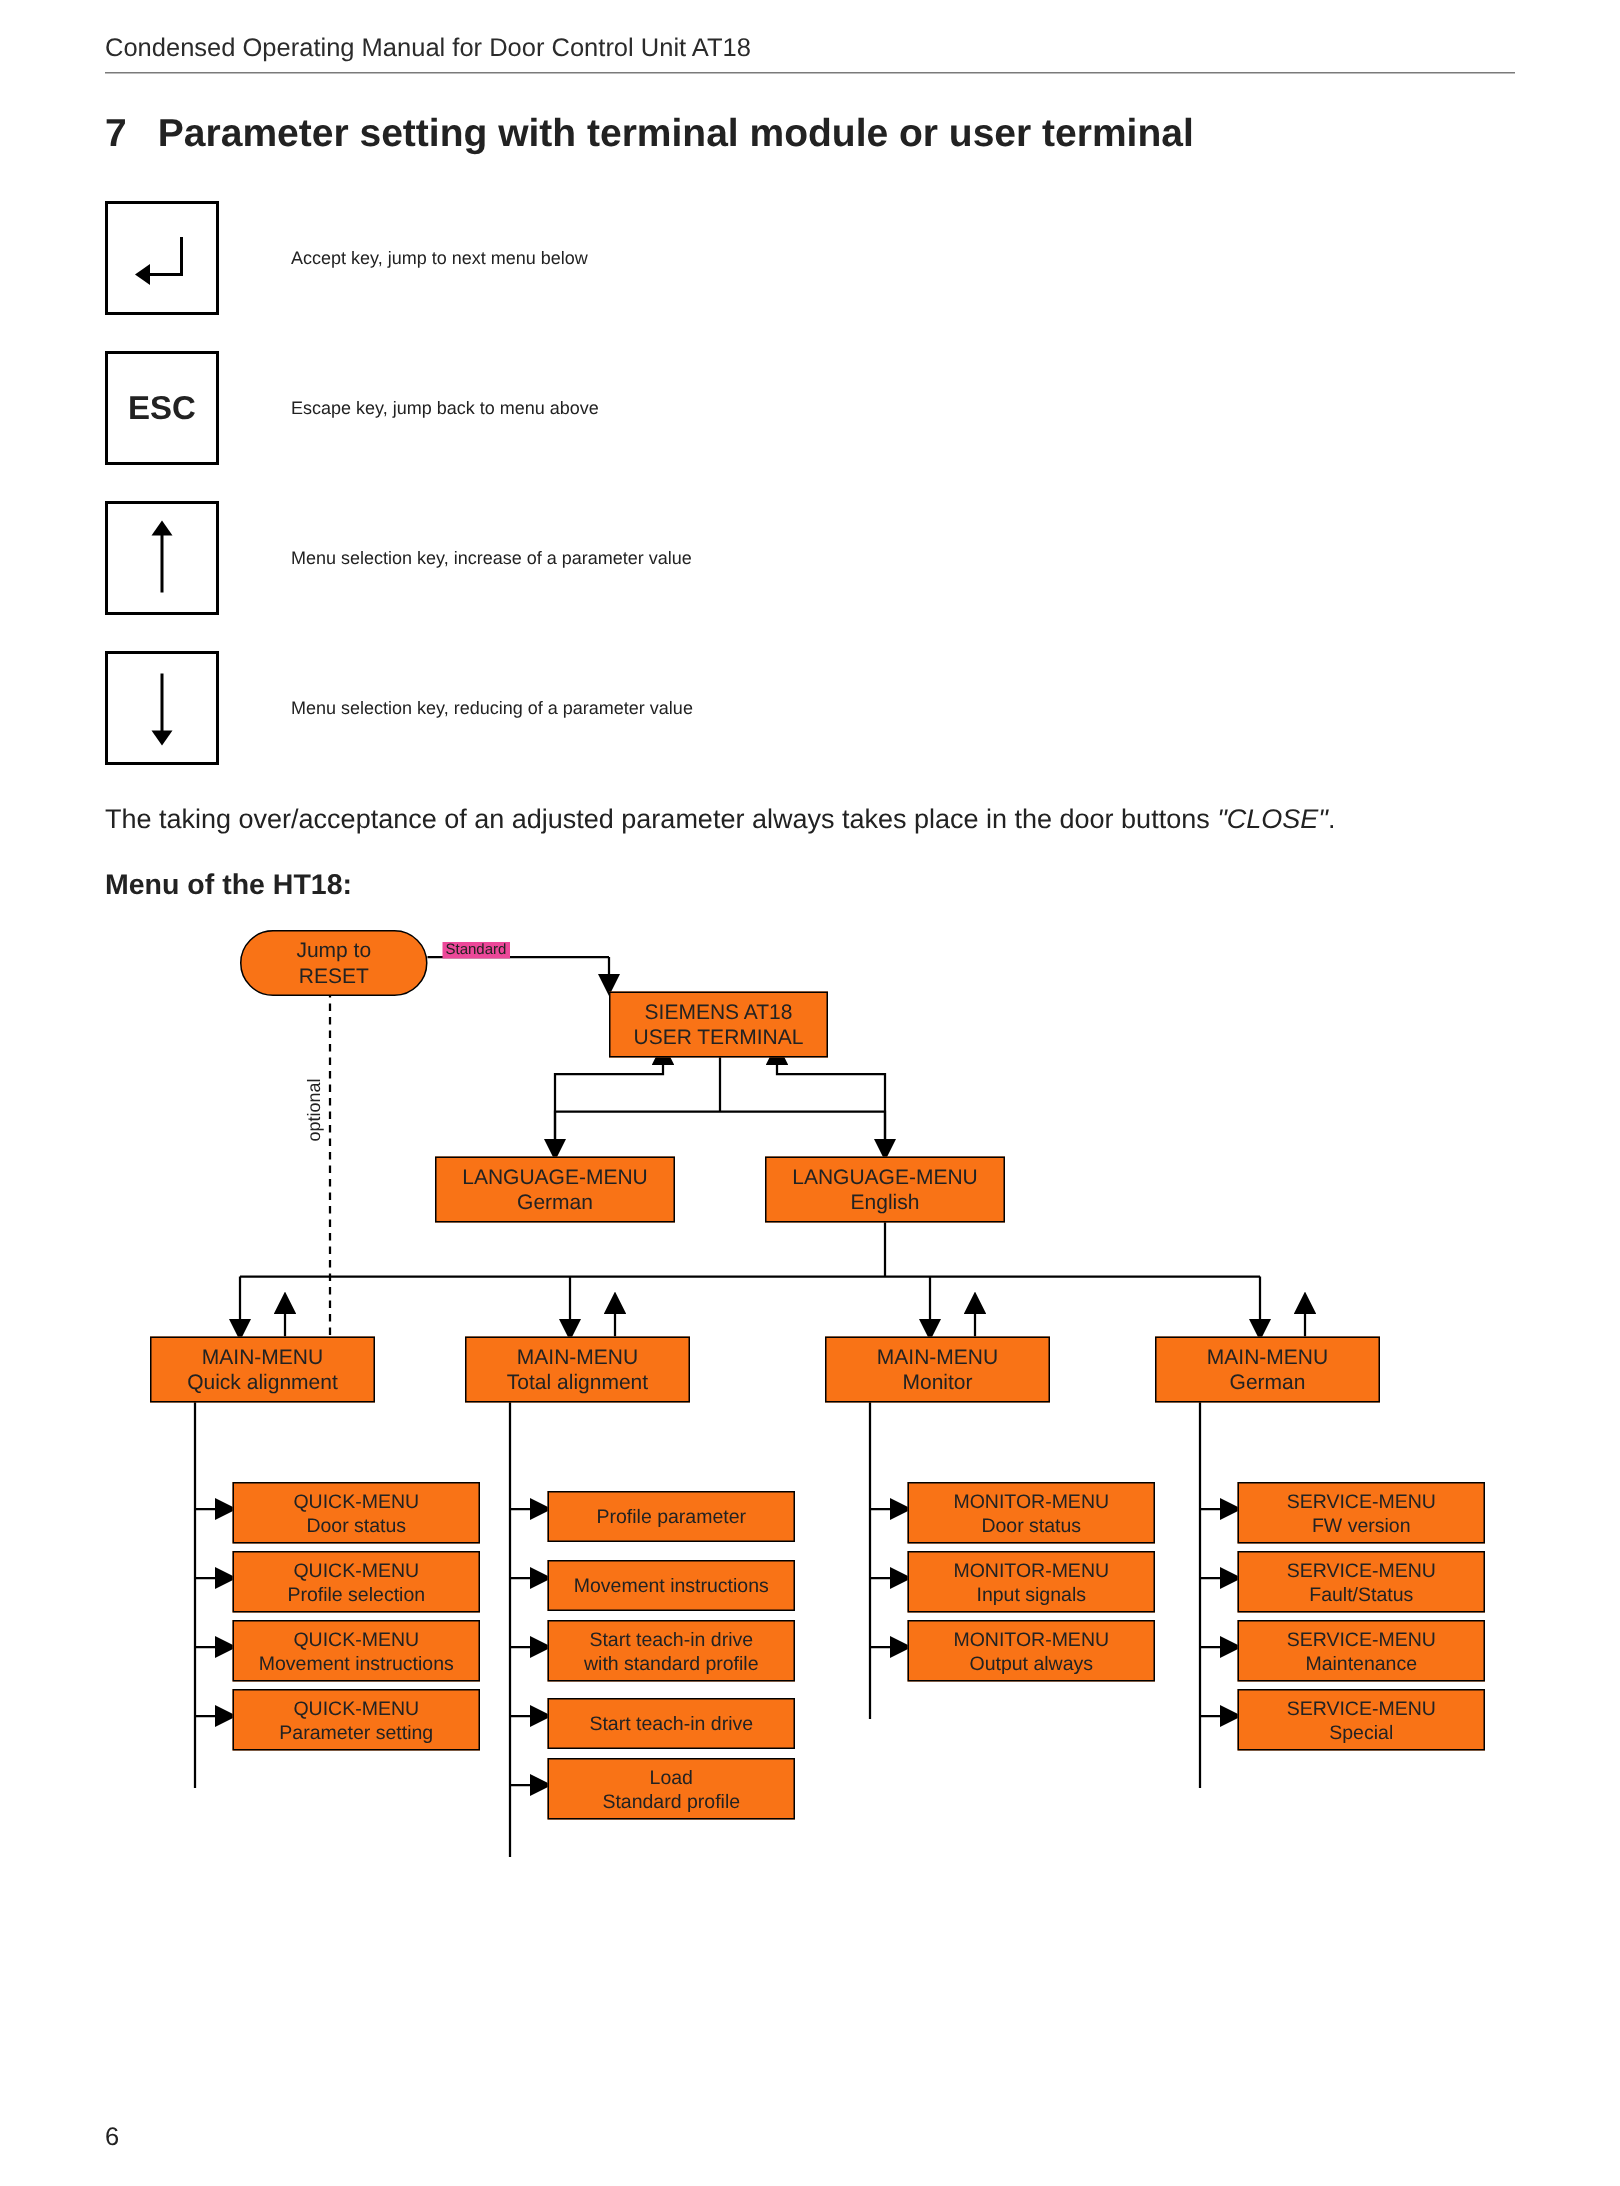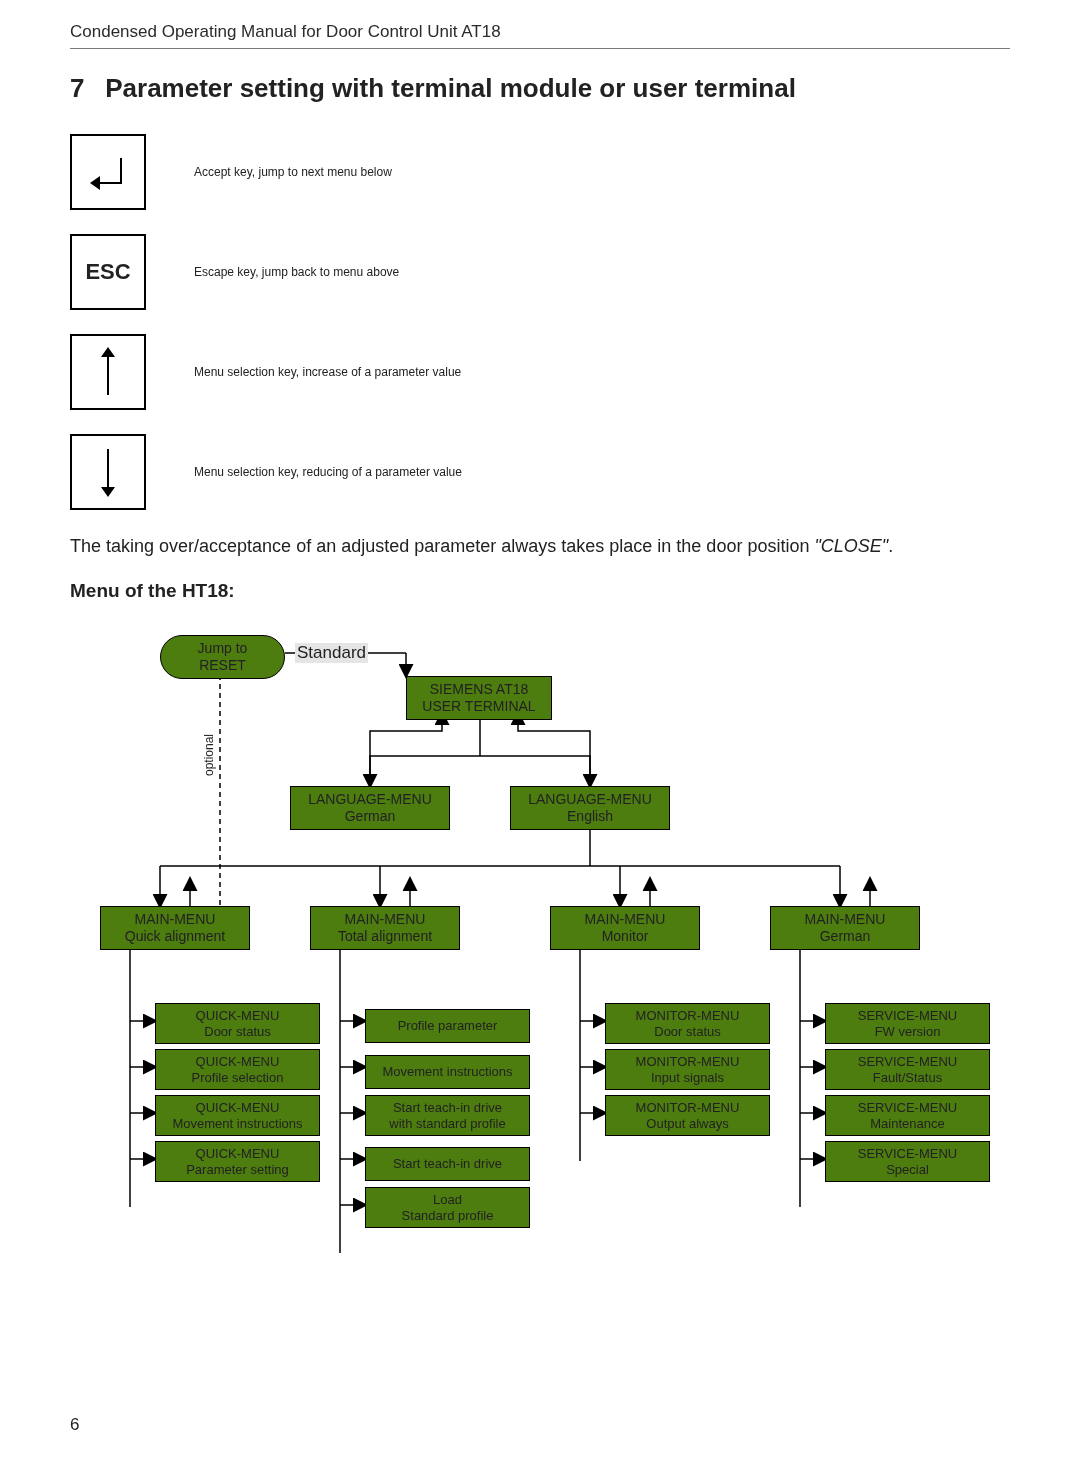--- a/index.html
+++ b/index.html
@@ -13,26 +13,26 @@
   .key-box{width:72px;height:72px;border:2px solid #000;display:flex;align-items:center;justify-content:center;margin-right:48px;font-size:22px;font-weight:700}
   .enter-glyph{position:relative;width:40px;height:40px}
   .enter-glyph .stem{position:absolute;right:6px;top:6px;width:2px;height:26px;background:#000}
   .enter-glyph .bar{position:absolute;right:6px;top:30px;width:26px;height:2px;background:#000}
   .enter-glyph .head{position:absolute;left:2px;top:24px;width:0;height:0;border-top:7px solid transparent;border-bottom:7px solid transparent;border-right:10px solid #000}
   .arrow-v{position:relative;width:2px;height:46px;background:#000}
   .arrow-v.up::before{content:"";position:absolute;top:-2px;left:-6px;border-left:7px solid transparent;border-right:7px solid transparent;border-bottom:10px solid #000}
   .arrow-v.down::before{content:"";position:absolute;bottom:-2px;left:-6px;border-left:7px solid transparent;border-right:7px solid transparent;border-top:10px solid #000}
   .key-desc{font-size:12px}
   .note .em{font-style:italic}
-  h3{font-size:19px;font-weight:600;margin:18px 0 29px}
+  h3{font-size:19px;font-weight:600;margin:18px 0 14px}
   .diagram{position:relative;width:940px;height:650px;margin-left:10px}
-  .dnode{position:absolute;border:1.5px solid #000;background:#4d7c0f;text-align:center;font-size:14px;line-height:1.2;padding:4px 6px;box-sizing:border-box}
+  .dnode{position:absolute;border:1.5px solid #000;background:#f97316;text-align:center;font-size:14px;line-height:1.2;padding:4px 6px;box-sizing:border-box}
   .dnode.small{font-size:13px}
   .pill{border-radius:22px}
-  .lbl{position:absolute;font-size:17px;background:#e5e5e5;padding:0 2px}
+  .lbl{position:absolute;font-size:10px;background:#ec4899;padding:0 2px}
   svg.wires{position:absolute;left:0;top:0;width:940px;height:650px}
   .vlabel{position:absolute;font-size:12px;transform:rotate(-90deg);transform-origin:left top}
   .page-num{position:absolute;left:70px;bottom:22px;font-size:17px}
 </style>
 </head>
 <body>
 
 <div class="page">
   <div class="running-head">Condensed Operating Manual for Door Control Unit AT18</div>
 
@@ -65,21 +65,21 @@
     </div>
     <div class="key-row">
       <div class="key-box">
         <div class="arrow-v down"></div>
       </div>
       <div class="key-desc">Menu selection key, reducing of a parameter value</div>
     </div>
   </div>
 
   <p class="note">
-    <span>The taking over/acceptance of an adjusted parameter always takes place in the door position </span><span class="em">"CLOSE"</span><span>.</span>
+    <span>The taking over/acceptance of an adjusted parameter always takes place in the door buttons </span><span class="em">"CLOSE"</span><span>.</span>
   </p>
 
   <h3>Menu of the HT18:</h3>
 
   <div class="diagram">
     <svg class="wires">
       <defs>
         <marker id="ah" markerWidth="10" markerHeight="10" refX="8" refY="5" orient="auto">
           <path d="M0,0 L10,5 L0,10 z" fill="#000"></path>
         </marker>

